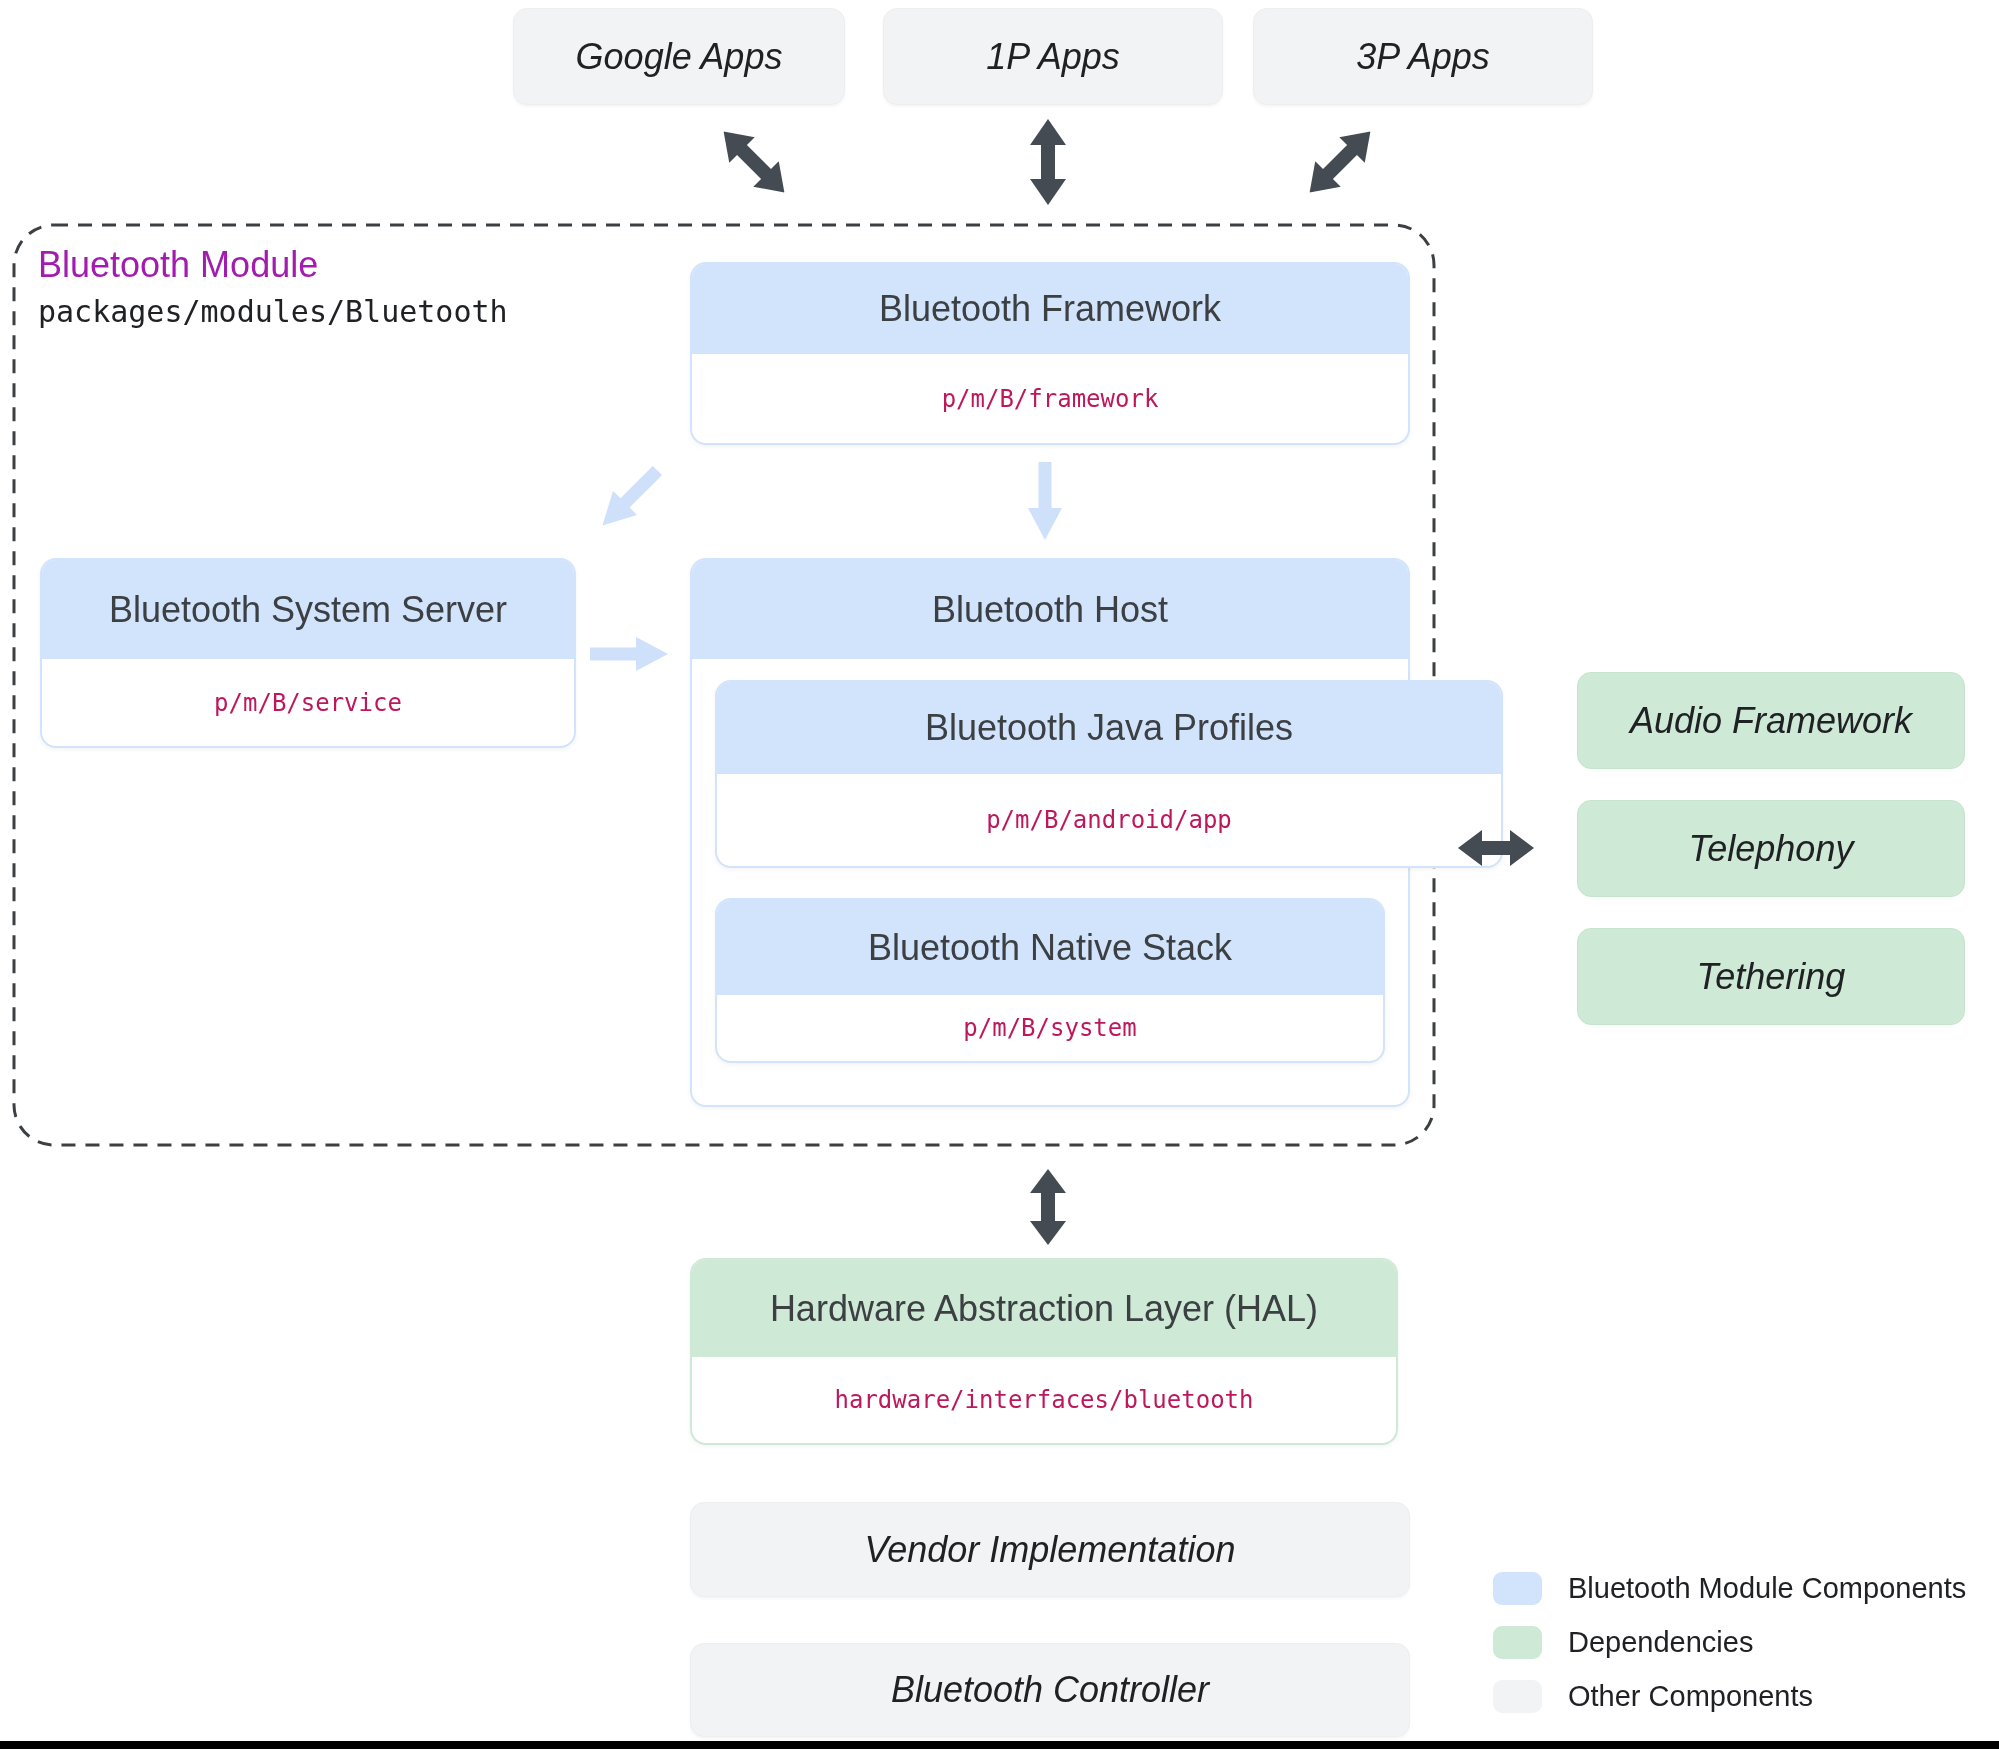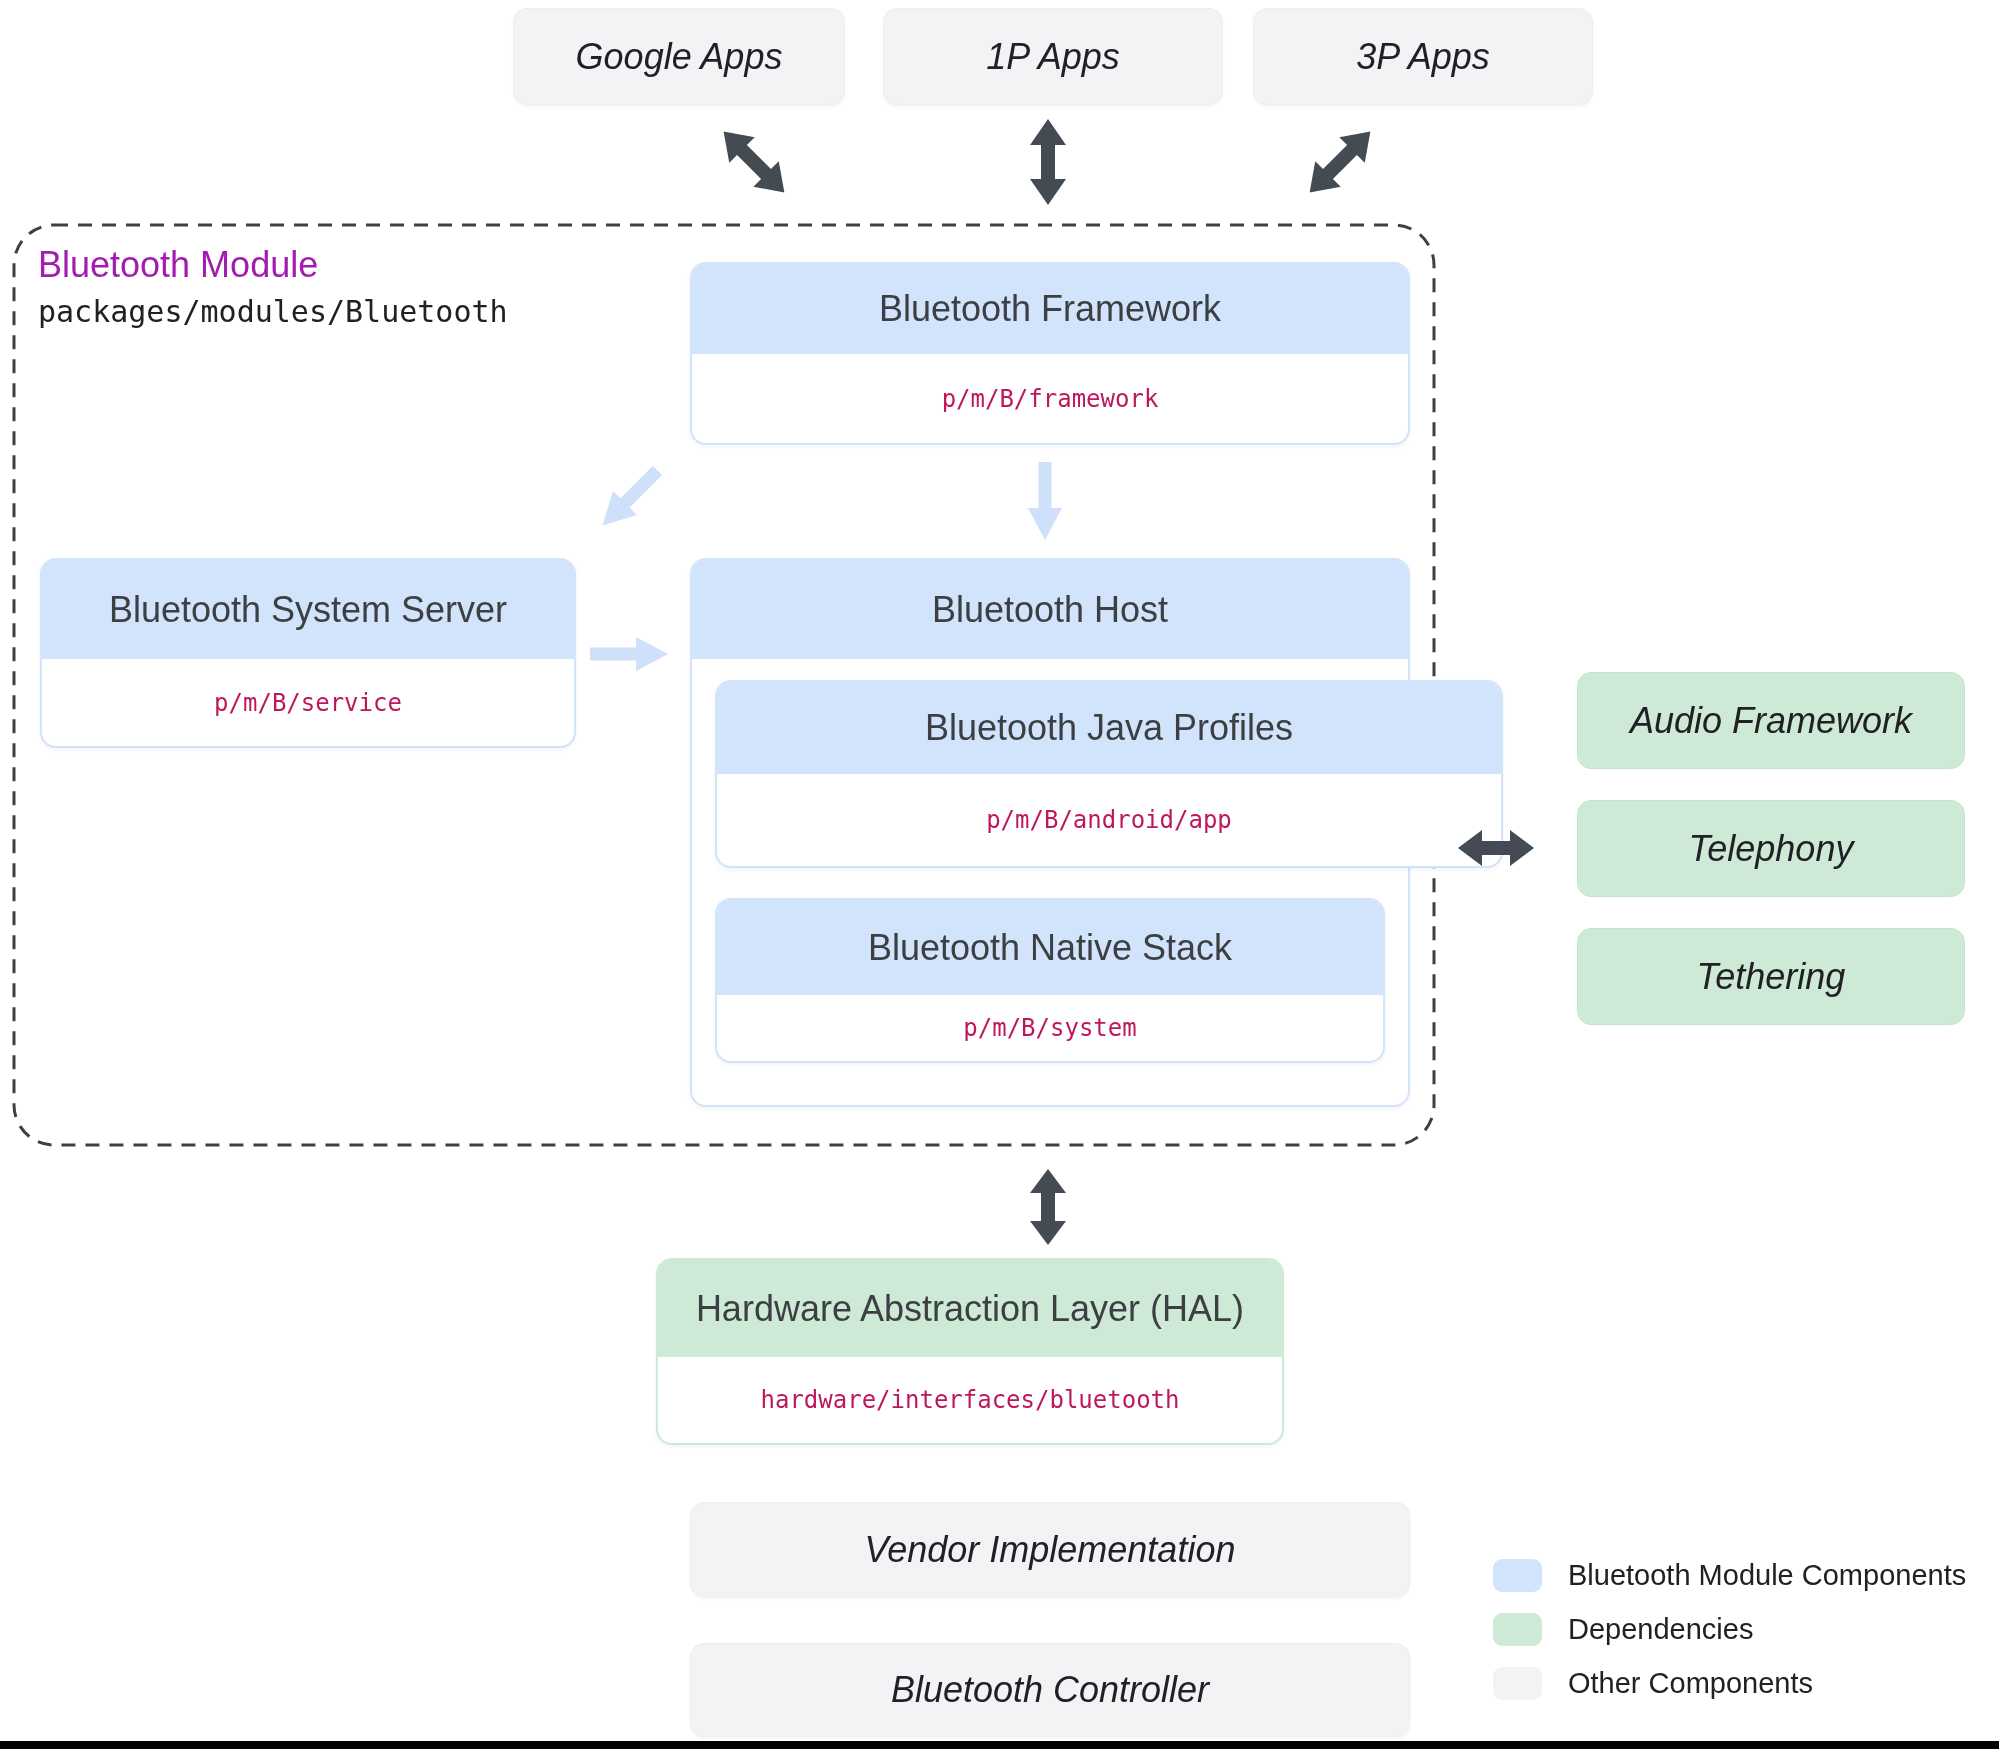--- a/index.html
+++ b/index.html
@@ -39,21 +39,21 @@
   .panel.green { border-color: #ceead6; }
   .panel.green .hd { background: #ceead6; }
   .arr { position: absolute; }
   .module-title { position: absolute; font-size: 36px; color: #a21caf; }
   .module-path {
     position: absolute; font-family: "DejaVu Sans Mono", monospace;
     font-size: 30px; color: #202124;
   }
   .legend-row {
     position: absolute; left: 1493px;
-    display: flex; align-items: center; gap: 26px;
+    display: flex; align-items: center; gap: 26px; margin-top: 13px;
   }
   .sw { width: 49px; height: 33px; border-radius: 9px; display: inline-block; }
   .sw-blue  { background: #d2e3fc; }
   .sw-green { background: #ceead6; }
   .sw-gray  { background: #f1f3f4; }
   .legend-label { font-size: 29px; color: #202124; white-space: nowrap; }
   .bottom-bar { position: absolute; left: 0; top: 1741px; width: 1999px; height: 8px; background: #000000; }
 </style>
 </head>
 <body>
@@ -121,21 +121,21 @@
   </svg>
 
   <div class="chip green" style="left:1577px;top:672px;width:388px;height:97px">Audio Framework</div>
   <div class="chip green" style="left:1577px;top:800px;width:388px;height:97px">Telephony</div>
   <div class="chip green" style="left:1577px;top:928px;width:388px;height:97px">Tethering</div>
 
   <svg class="arr" style="left:1030px;top:1169px" width="36" height="76" viewBox="0 0 36 76">
     <path d="M18 0 L36 24 H25 V52 H36 L18 76 L0 52 H11 V24 H0 Z" fill="#444b53"></path>
   </svg>
 
-  <div class="panel green" style="left:656px;top:1258px;width:628px;height:187px">
+  <div class="panel green" style="left:690px;top:1258px;width:708px;height:187px">
     <div class="hd" style="height:97px">Hardware Abstraction Layer (HAL)</div>
     <div class="bd">hardware/interfaces/bluetooth</div>
   </div>
 
   <div class="chip" style="left:690px;top:1502px;width:720px;height:95px">Vendor Implementation</div>
   <div class="chip" style="left:690px;top:1643px;width:720px;height:94px">Bluetooth Controller</div>
 
   <div class="legend-row" style="top:1559px">
     <span class="sw sw-blue"></span>
     <span class="legend-label">Bluetooth Module Components</span>

